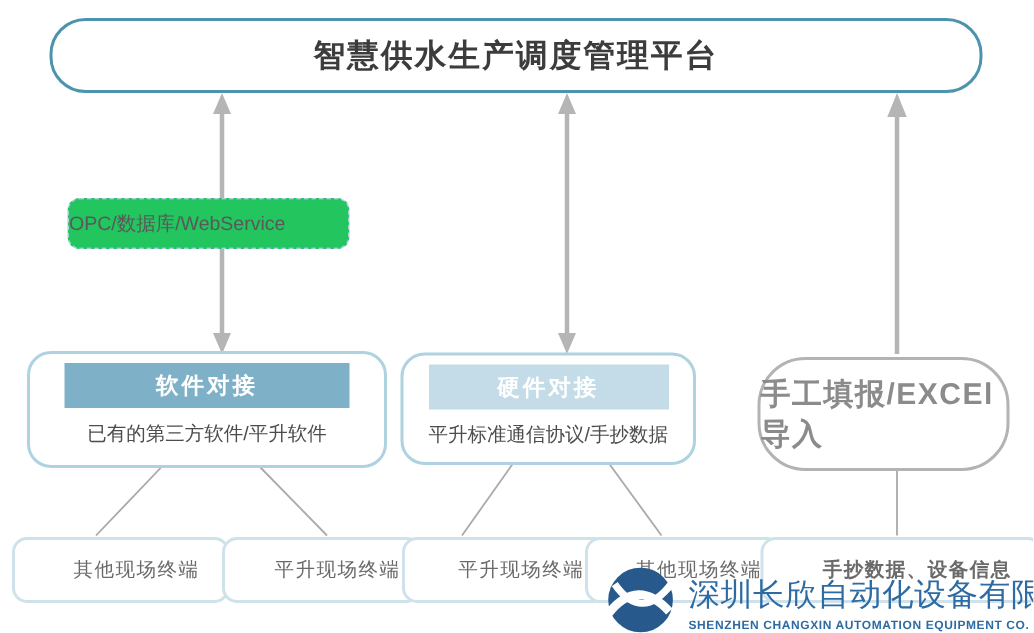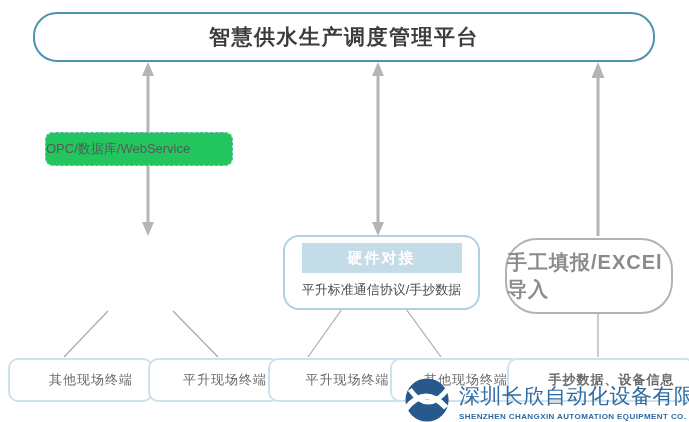--- a/index.html
+++ b/index.html
@@ -17,21 +17,21 @@
 
   
   .opc-label{position:absolute;left:45px;top:132px;width:186px;height:32px;
     border:1px dashed #a9cfe0;border-radius:8px;background:#22c55e;
     display:flex;align-items:center;justify-content:flex-start;
     font-size:13px;color:#595959;z-index:3;}
 
   
   .mid-box{position:absolute;background:#fff;border:2px solid #aed2e0;border-radius:16px;z-index:2;}
   .mid-box.software{left:18px;top:234px;width:236px;height:74px;}
-  .mid-box.hardware{left:283px;top:235px;width:193px;height:71px;}
+  .mid-box.hardware{left:267px;top:235px;width:193px;height:71px;}
   .band{margin:6px auto 0;height:30px;display:flex;align-items:center;justify-content:center;
     color:#ffffff;font-weight:bold;font-size:15px;letter-spacing:2px;}
   .software .band{width:190px;background:#7eb1c7;}
   .hardware .band{width:160px;background:#c3dce8;}
   .mid-sub{margin-top:8px;text-align:center;font-size:13px;color:#4d4d4d;}
 
   .manual-box{position:absolute;left:505px;top:238px;width:164px;height:72px;
     border:2px solid #b3b3b3;border-radius:32px;background:#fff;
     display:flex;align-items:center;justify-content:center;
     font-size:20px;font-weight:bold;color:#8b8b8b;letter-spacing:1px;z-index:2;}
@@ -84,20 +84,24 @@
   </svg>
 
   <div class="platform-box">
     <span class="platform-title">智慧供水生产调度管理平台</span>
   </div>
 
   <div class="opc-label">
     <span>OPC/数据库/WebService</span>
   </div>
 
+  <div class="mid-box software">
+    <div class="band">软件对接</div>
+    <div class="mid-sub">已有的第三方软件/平升软件</div>
+  </div>
 
   <div class="mid-box hardware">
     <div class="band">硬件对接</div>
     <div class="mid-sub">平升标准通信协议/手抄数据</div>
   </div>
 
   <div class="manual-box">
     <span>手工填报/EXCEl 导入</span>
   </div>
 

